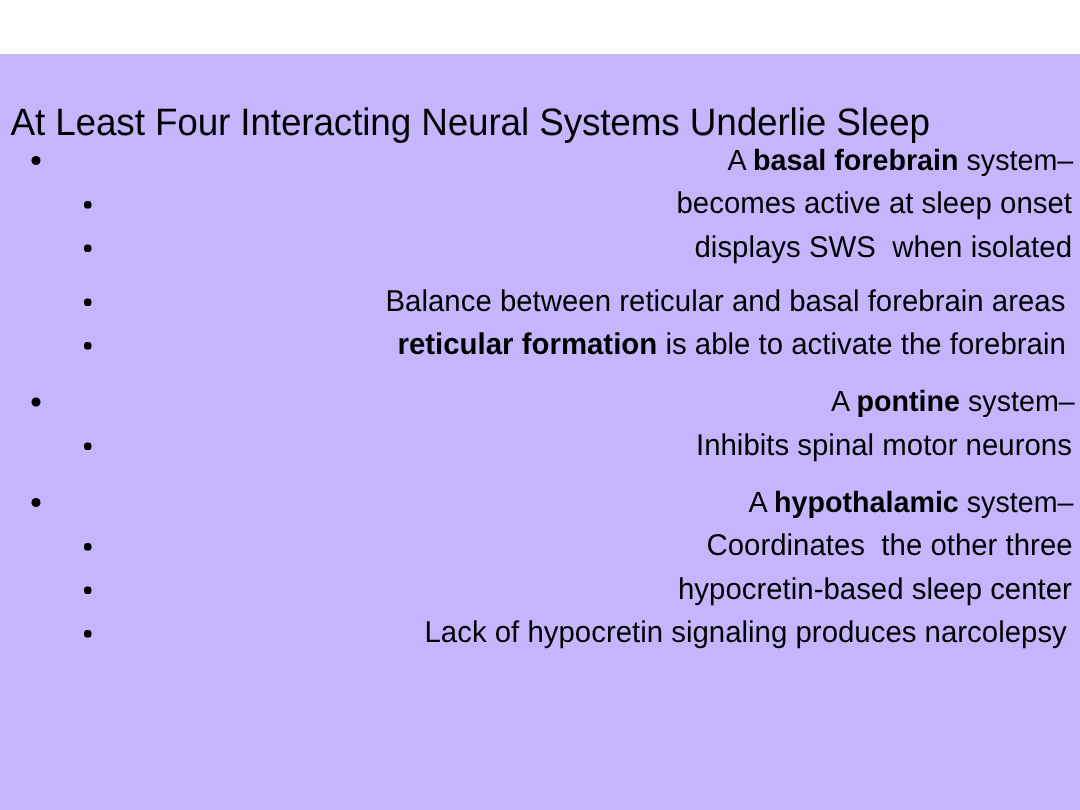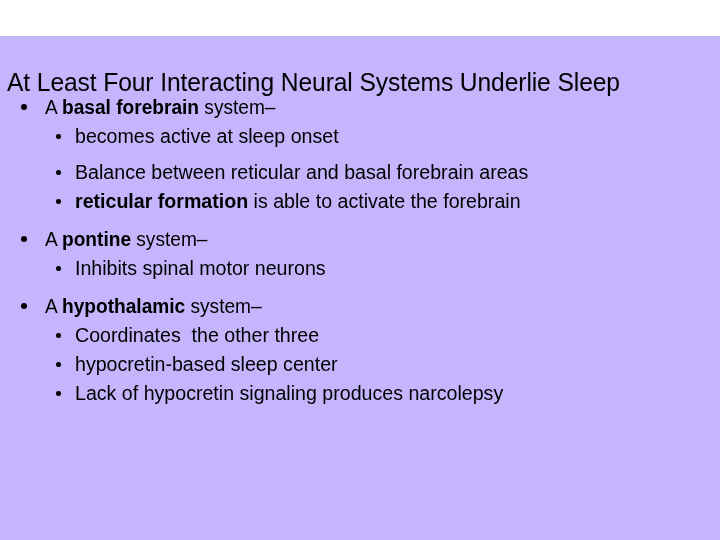--- a/index.html
+++ b/index.html
@@ -38,20 +38,21 @@
     transform-origin: left top;
     color: #000000;
   }
 
   
   .body-block {
     position: absolute;
     left: 0;
     top: 60px;
     width: 720px;
+    text-align: right;
   }
 
   .lvl1 {
     position: relative;
     padding-left: 45px;
     font-size: 19.5px;
     line-height: 22px;
     height: 31px;
     white-space: nowrap;
   }
@@ -104,20 +105,21 @@
 <body>
 
 <div id="slide">
 
   <h1 class="slide-title">At Least Four Interacting Neural Systems Underlie Sleep</h1>
 
   <div class="body-block">
 
   <div class="lvl1"><span class="bullet-dot"></span><span class="line-text"><span>A </span><b class="em">basal forebrain</b><span> system–</span></span></div>
       <div class="lvl2"><span class="bullet-dot"></span><span class="line-text"><span>becomes active at sleep onset</span></span></div>
+      <div class="lvl2"><span class="bullet-dot"></span><span class="line-text"><span>displays SWS  when isolated</span></span></div>
       <div class="grp-gap"></div>
       <div class="lvl2"><span class="bullet-dot"></span><span class="line-text"><span>Balance between reticular and basal forebrain areas</span></span></div>
       <div class="lvl2"><span class="bullet-dot"></span><span class="line-text"><b class="em">reticular formation</b><span> is able to activate the forebrain</span></span></div>
       <div class="grp-gap"></div>
       <div class="lvl1"><span class="bullet-dot"></span><span class="line-text"><span>A </span><b class="em">pontine</b><span> system–</span></span></div>
       <div class="lvl2"><span class="bullet-dot"></span><span class="line-text"><span>Inhibits spinal motor neurons</span></span></div>
       <div class="grp-gap"></div>
       <div class="lvl1"><span class="bullet-dot"></span><span class="line-text"><span>A </span><b class="em">hypothalamic</b><span> system–</span></span></div>
       <div class="lvl2"><span class="bullet-dot"></span><span class="line-text"><span>Coordinates  the other three</span></span></div>
       <div class="lvl2"><span class="bullet-dot"></span><span class="line-text"><span>hypocretin-based sleep center</span></span></div>

